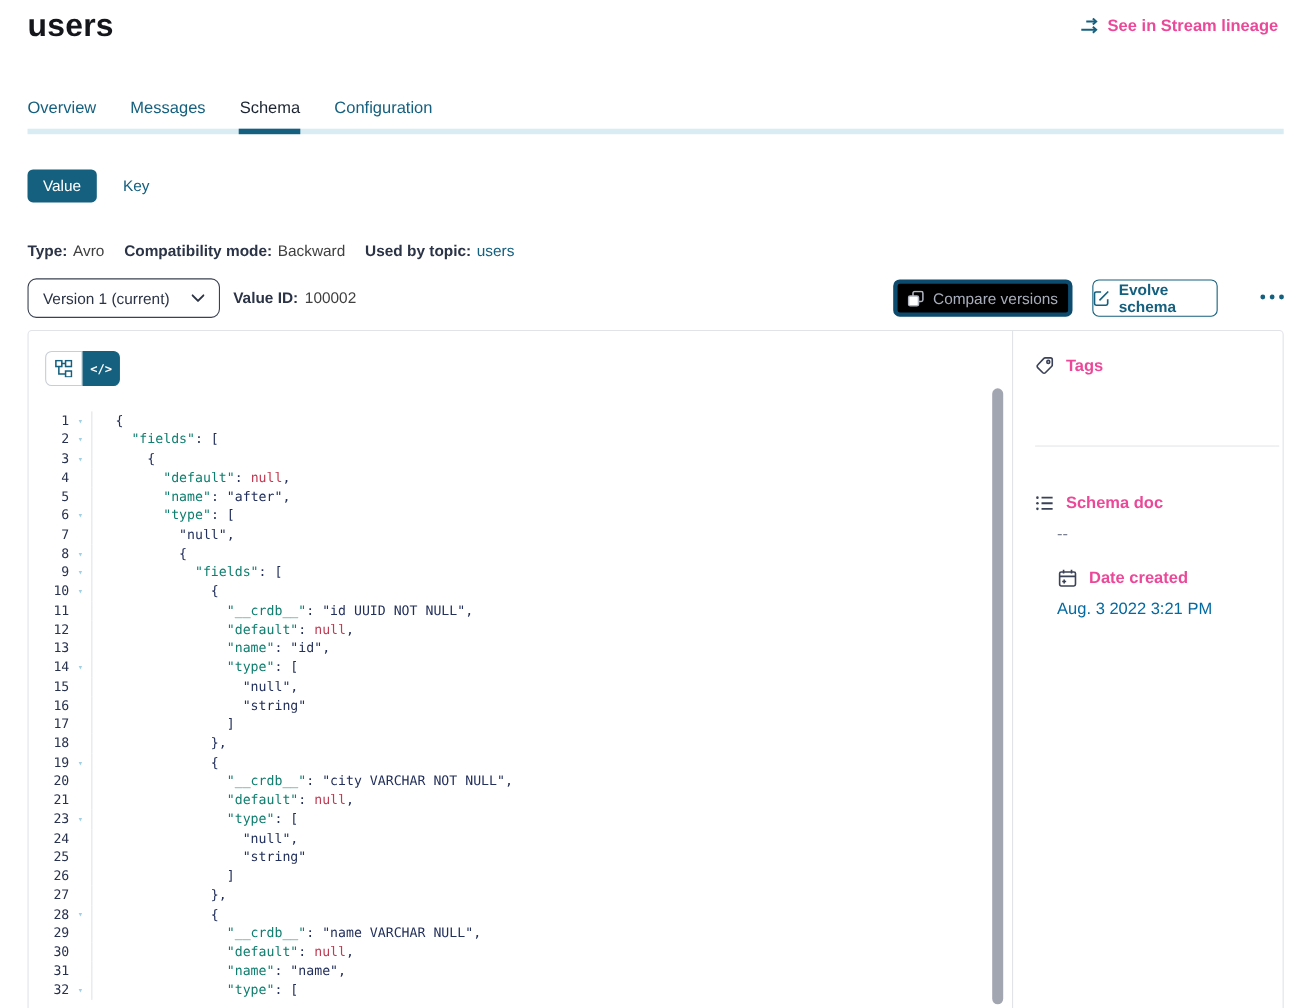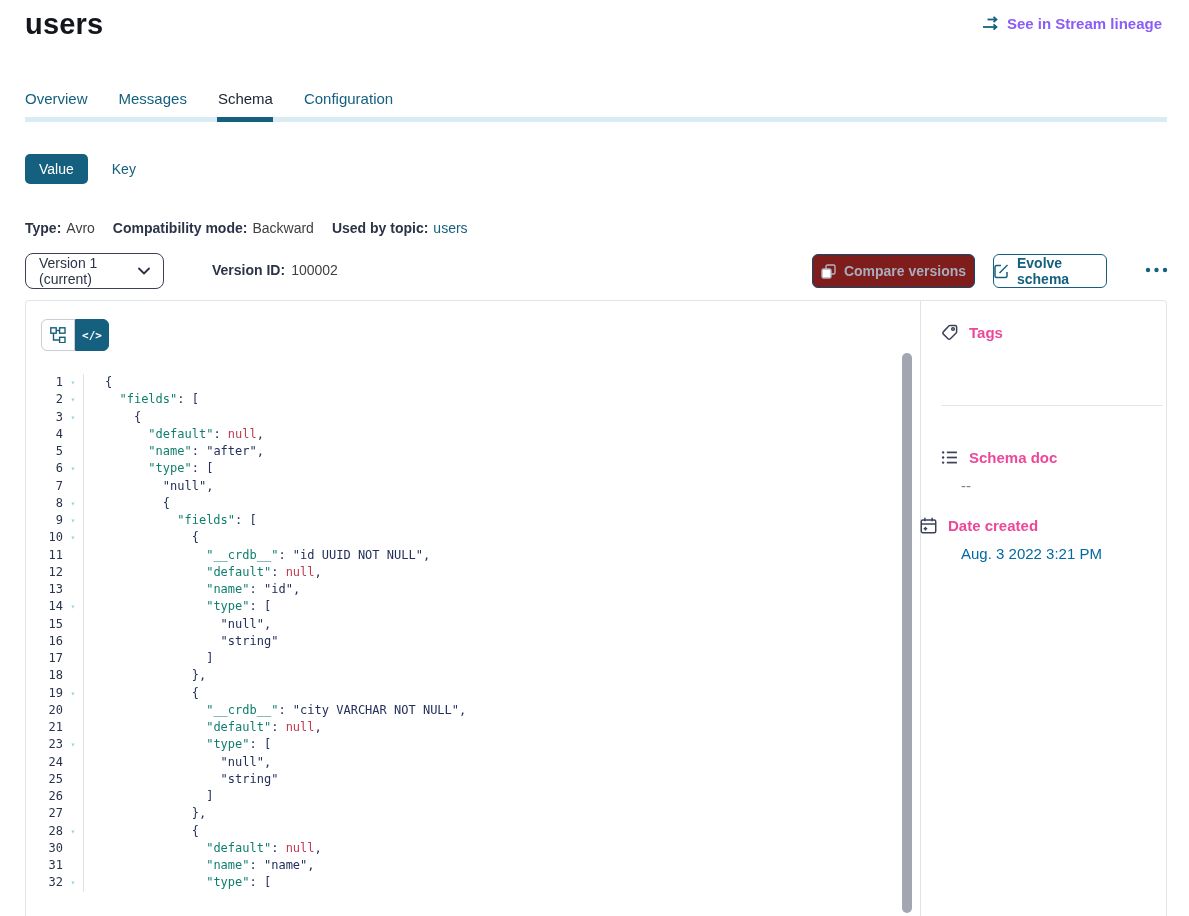--- a/index.html
+++ b/index.html
@@ -3,21 +3,21 @@
 <meta charset="utf-8">
 <style>
   * { margin:0; padding:0; box-sizing:border-box; }
   html,body { width:1189px; height:916px; overflow:hidden; background:#fff;
     font-family:"Liberation Sans", sans-serif; color:#2b3346; }
   .abs { position:absolute; }
 
   
   .page-title { left:25px; top:8px; font-size:29px; font-weight:700; color:#14161c; letter-spacing:.2px; }
   .lineage-link { top:15px; right:27px; display:flex; align-items:center; gap:7px;
-    color:#8b5cf6; font-size:15px; font-weight:700; cursor:pointer; }
+    color:#ec4899; font-size:15px; font-weight:700; cursor:pointer; }
 
   
   .tabs { left:25px; top:90px; display:flex; gap:31px; font-size:15px; }
   .tab { color:#15607f; cursor:pointer; padding-bottom:8px; }
   .tab.active { color:#1b2430; font-weight:400; }
   .tabs-track { left:25px; top:117px; width:1142px; height:5px; background:#d9ecf4; }
   .tabs-active-bar { left:217px; top:117px; width:56px; height:5px; background:#14607e; }
 
   
   .vk-row { left:25px; top:154px; display:flex; align-items:center; gap:24px; }
@@ -25,26 +25,26 @@
   .key-btn { color:#15607f; font-size:14px; cursor:pointer; }
 
   
   .meta-row { left:25px; top:220px; display:flex; gap:18px; font-size:14px; }
   .meta-pair { display:flex; gap:5px; }
   .meta-label { font-weight:700; color:#2b3346; }
   .meta-value { color:#404040; }
   .meta-link { color:#15607f; cursor:pointer; }
 
   
-  .version-select { left:25px; top:253px; width:139px; height:36px; border:1px solid #3a4152;
+  .version-select { left:25px; top:253px; width:175px; height:36px; border:1px solid #3a4152;
     border-radius:8px; display:flex; align-items:center; justify-content:space-between;
     padding:0 13px; font-size:14px; color:#2b3346; background:#fff; cursor:pointer; }
   .schemaid { left:212px; top:262px; display:flex; gap:6px; font-size:14px; }
-  .compare-btn { left:812px; top:254px; width:163px; height:34px; border:1px solid #0c4a6e;
-    border-radius:6px; background:#7f1d1d; color:#a7adba; font-size:14px; font-weight:700;
+  .compare-btn { left:812px; top:254px; width:163px; height:34px; border:4px solid #0c4a6e;
+    border-radius:6px; background:#000000; color:#a7adba; font-size:14px; font-weight:400;
     display:flex; align-items:center; justify-content:center; gap:8px; }
   .evolve-btn { left:993px; top:254px; width:114px; height:34px; border:1px solid #14607e;
     border-radius:6px; background:#fff; color:#14607e; font-size:14px; font-weight:700;
     display:flex; align-items:center; justify-content:center; gap:8px; cursor:pointer; }
   .more-btn { left:1144px; top:262px; width:30px; height:16px; display:flex; align-items:center; cursor:pointer; }
 
   
   .card { left:25px; top:300px; width:1142px; height:640px; border:1px solid #e0e3e8; border-radius:4px; background:#fff; }
   .view-toggle { left:15px; top:18px; display:flex; }
   .view-btn { width:34px; height:32px; display:flex; align-items:center; justify-content:center; cursor:pointer; }
@@ -70,21 +70,21 @@
   
   .sb-heading { display:flex; align-items:center; gap:11px; font-size:15px; font-weight:700; color:#ec4899; }
   .sb-tags { left:915px; top:23px; }
   .tags-input { left:935px; top:53px; width:190px; border:none; border-bottom:2px solid #3e4455;
     font-size:15px; color:#3f4658; padding:4px 0 8px 0; outline:none; background:transparent;
     font-family:"Liberation Sans", sans-serif; }
   .tags-input::placeholder { color:#a9adb9; }
   .sb-divider { left:915px; top:104px; width:222px; height:1px; background:#e4e6ea; }
   .sb-doc { left:915px; top:148px; }
   .sb-doc-value { left:935px; top:176px; font-size:15px; color:#7a8090; }
-  .sb-date { left:894px; top:216px; }
+  .sb-date { left:936px; top:216px; }
   .sb-date-value { left:935px; top:244px; font-size:15px; color:#0369a1; }
 
   svg { display:block; }
 </style>
 </head>
 <body>
 
 <h1 class="abs page-title">users</h1>
 
 <div class="abs lineage-link">
@@ -131,21 +131,21 @@
 <div class="abs version-select">
   <span>Version 1 (current)</span>
   <span>
     <svg width="12" height="8" viewBox="0 0 12 8" fill="none" stroke="#2b3346" stroke-width="1.8" stroke-linecap="round" stroke-linejoin="round">
       <path d="M1 1.5 L6 6.5 L11 1.5"></path>
     </svg>
   </span>
 </div>
 
 <div class="abs schemaid">
-  <span class="meta-label">Version ID:</span>
+  <span class="meta-label">Value ID:</span>
   <span class="meta-value">100002</span>
 </div>
 
 <div class="abs compare-btn">
   <span>
     <svg width="15" height="15" viewBox="0 0 15 15" fill="none" stroke="#b0b5c0" stroke-width="1.4">
       <rect x="5" y="1" width="9" height="9" rx="1.5"></rect>
       <rect x="1" y="5" width="9" height="9" rx="1.5" fill="#fff"></rect>
     </svg>
   </span>
@@ -316,20 +316,25 @@
         <span class="ln">27</span>
         <span class="fold"></span>
         <span class="ccontent"><span class="tok-p">            },</span></span>
       </div>
       <div class="crow">
         <span class="ln">28</span>
         <span class="fold">▾</span>
         <span class="ccontent"><span class="tok-p">            {</span></span>
       </div>
       <div class="crow">
+        <span class="ln">29</span>
+        <span class="fold"></span>
+        <span class="ccontent"><span class="tok-p">              </span><span class="tok-k">"__crdb__"</span><span class="tok-p">: </span><span class="tok-s">"name VARCHAR NULL"</span><span class="tok-p">,</span></span>
+      </div>
+      <div class="crow">
         <span class="ln">30</span>
         <span class="fold"></span>
         <span class="ccontent"><span class="tok-p">              </span><span class="tok-k">"default"</span><span class="tok-p">: </span><span class="tok-u">null</span><span class="tok-p">,</span></span>
       </div>
       <div class="crow">
         <span class="ln">31</span>
         <span class="fold"></span>
         <span class="ccontent"><span class="tok-p">              </span><span class="tok-k">"name"</span><span class="tok-p">: </span><span class="tok-s">"name"</span><span class="tok-p">,</span></span>
       </div>
       <div class="crow">

